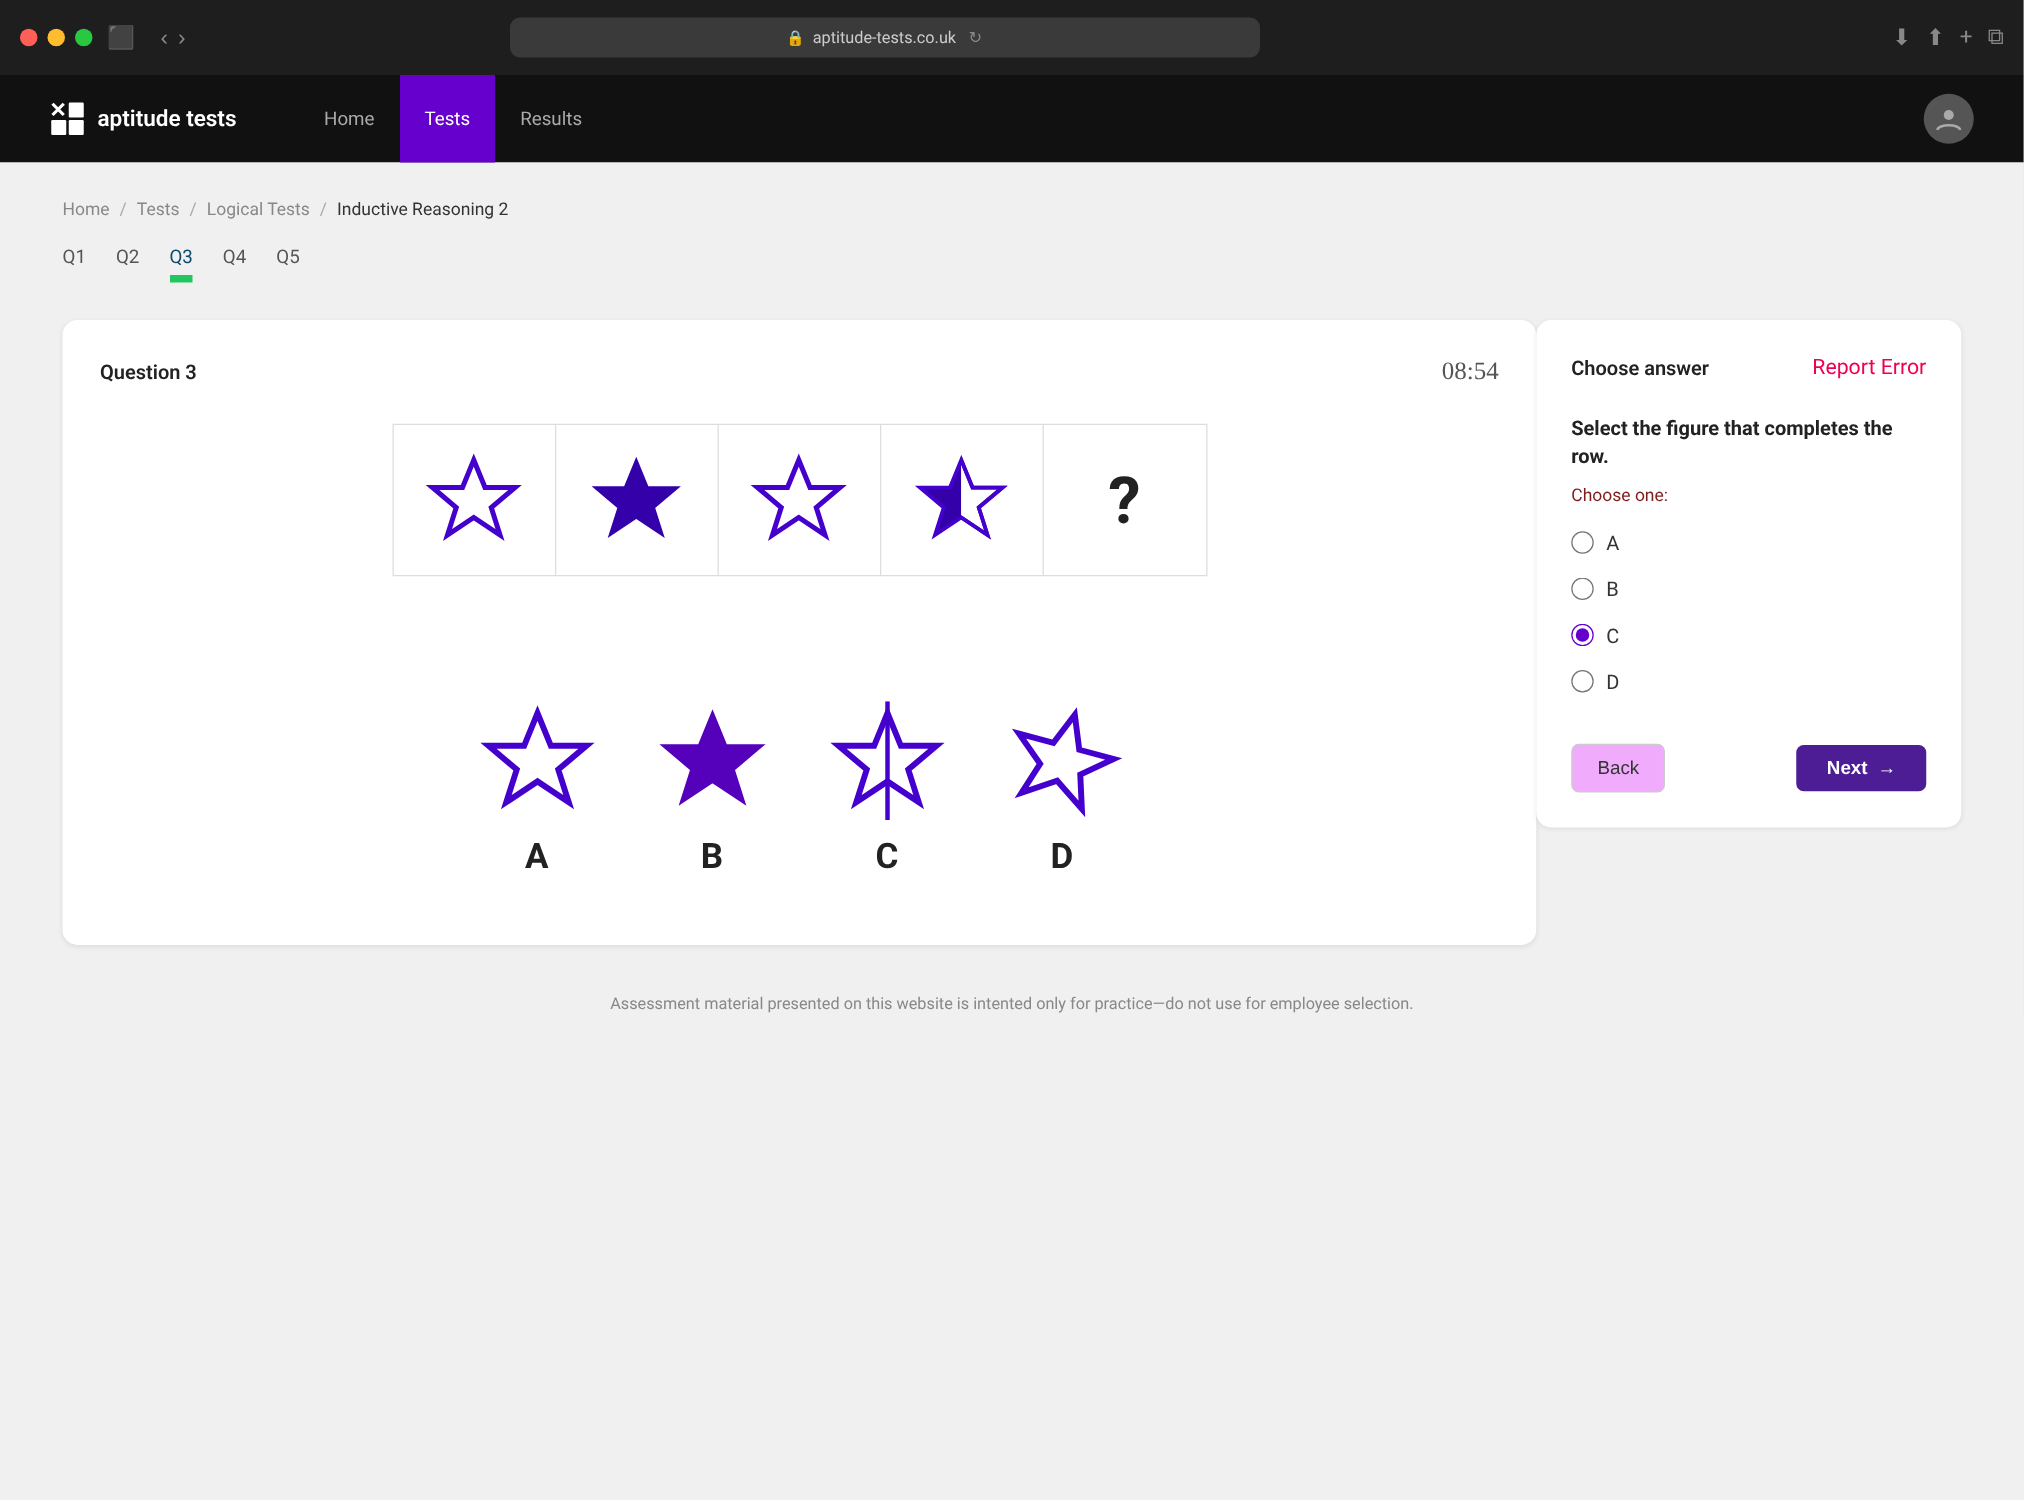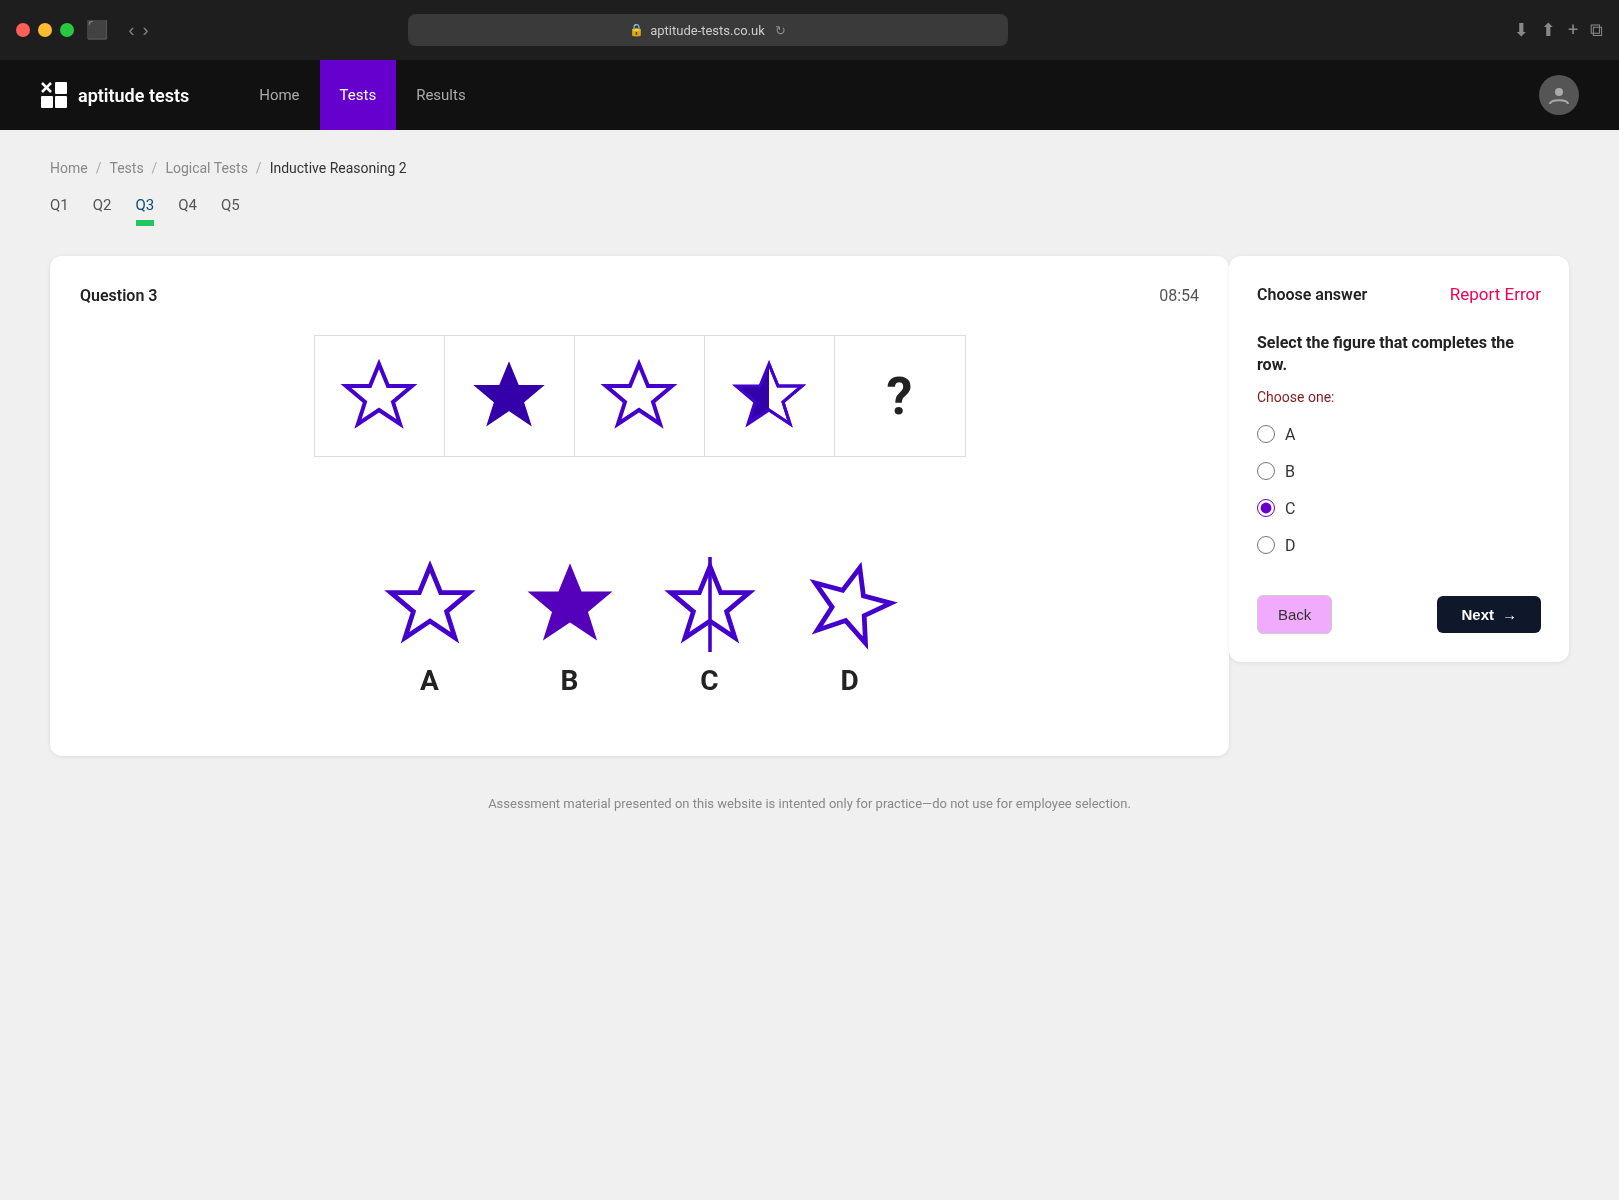--- a/index.html
+++ b/index.html
@@ -149,21 +149,21 @@
       min-height: 500px;
       box-shadow: 0 1px 4px rgba(0,0,0,0.08);
     }
     .question-header {
       display: flex;
       justify-content: space-between;
       align-items: center;
       margin-bottom: 30px;
     }
     .question-title { font-size: 16px; font-weight: 600; color: #222; }
-    .question-timer { font-size: 16px; color: #555; }
+    .question-timer { font-size: 20px; color: #555; font-family: Liberation Serif, serif; }
 
     
     .star-sequence {
       display: flex;
       gap: 0;
       margin-bottom: 50px;
       border: 1px solid #ddd;
       width: fit-content;
     }
     .star-cell {
@@ -241,21 +241,21 @@
     .back-btn {
       background: #f0abfc;
       border: 1px solid #ccc;
       border-radius: 6px;
       padding: 10px 20px;
       font-size: 15px;
       color: #333;
       cursor: pointer;
     }
     .next-btn {
-      background: #0f172a;
+      background: #4c1d95;
       color: white;
       border: none;
       border-radius: 6px;
       padding: 10px 24px;
       font-size: 15px;
       font-weight: 600;
       cursor: pointer;
       display: flex;
       align-items: center;
       gap: 8px;

